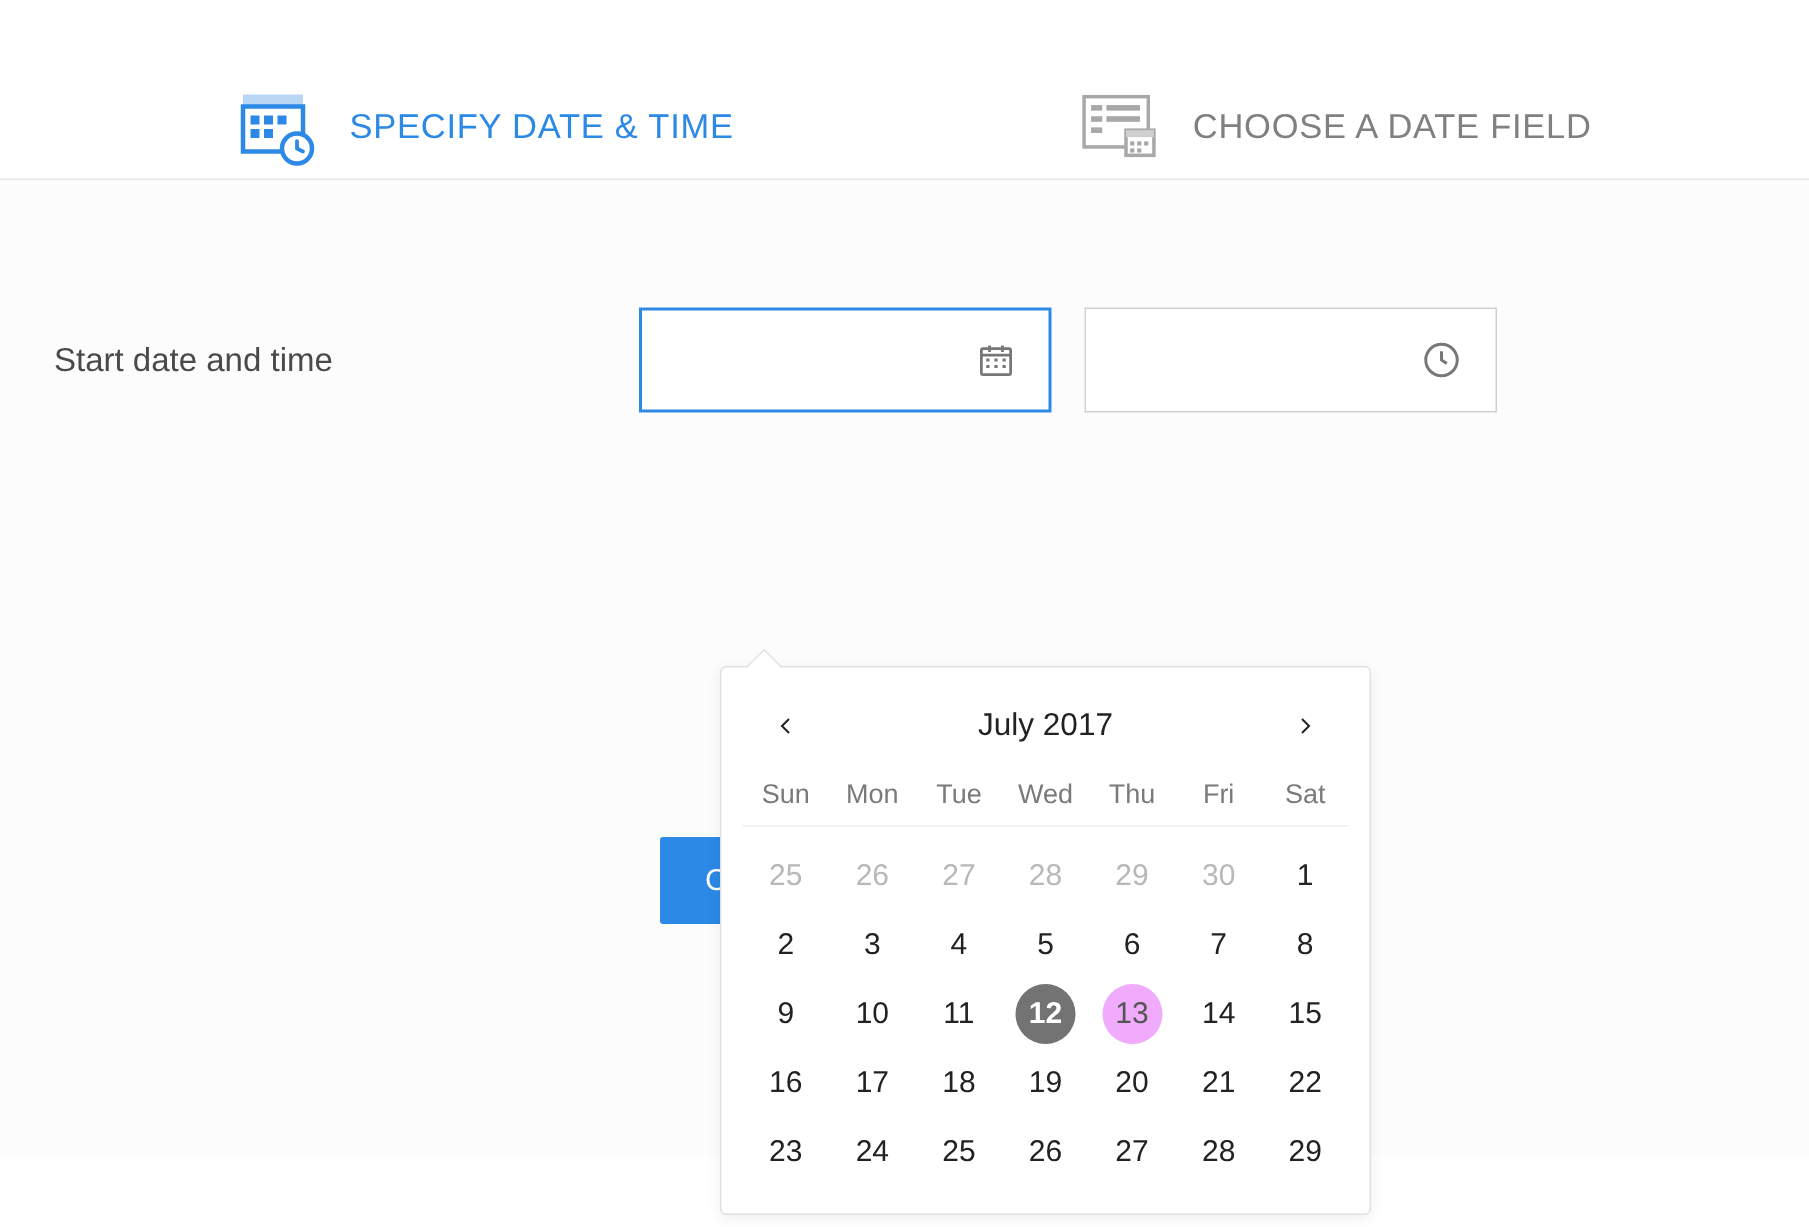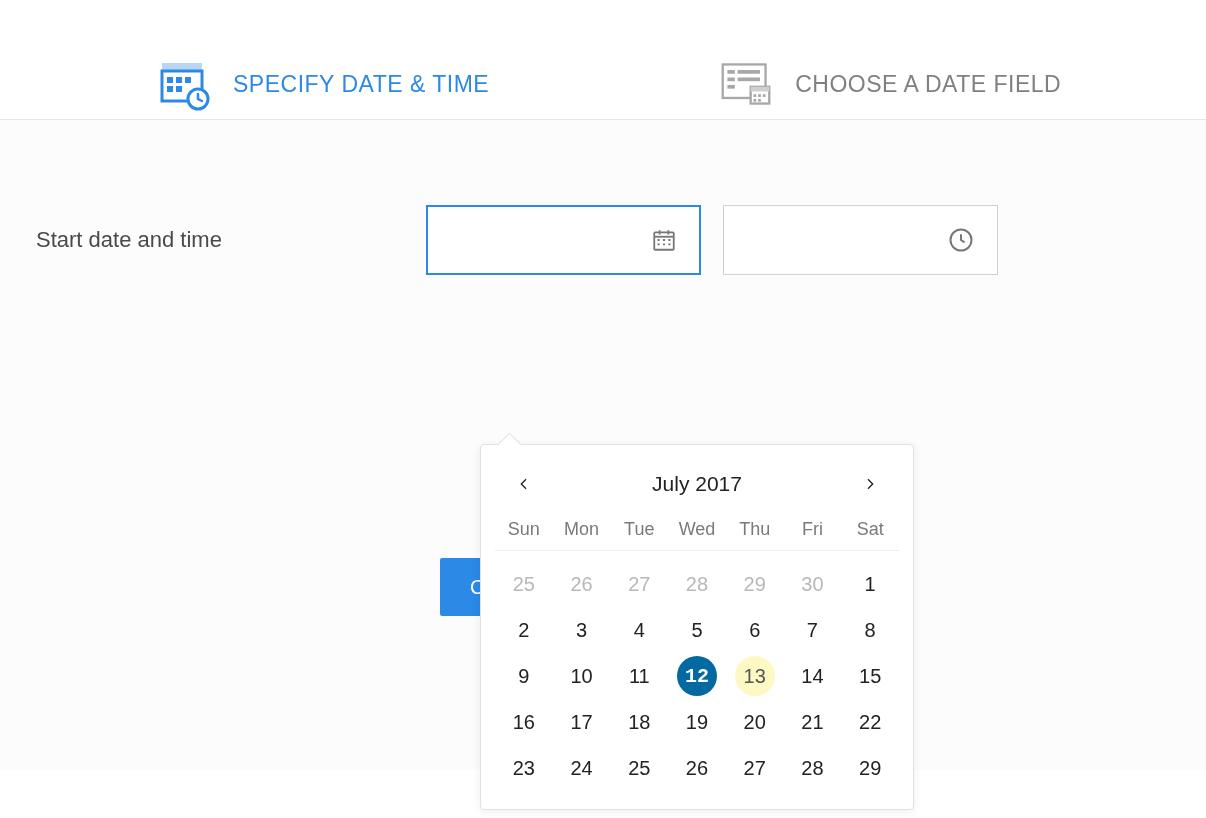--- a/index.html
+++ b/index.html
@@ -180,22 +180,22 @@
   }
   .cal-cell.other { color: #b8b8b8; }
   .cal-cell .bubble {
     width: 40px;
     height: 40px;
     border-radius: 50%;
     display: flex;
     align-items: center;
     justify-content: center;
   }
-  .cal-cell.selected .bubble { background: #0369a1; color: #fff; font-weight: 600; font-family: Liberation Mono, monospace; }
-  .cal-cell.today .bubble { background: #fef9c3; color: #555; font-weight: 500; }
+  .cal-cell.selected .bubble { background: #737373; color: #fff; font-weight: 600; }
+  .cal-cell.today .bubble { background: #f0abfc; color: #555; font-weight: 500; }
 
   svg { display: block; }
 </style>
 </head>
 <body>
 
 <div class="tabs">
   <div class="tab active">
     <span class="icon-wrap">
 

